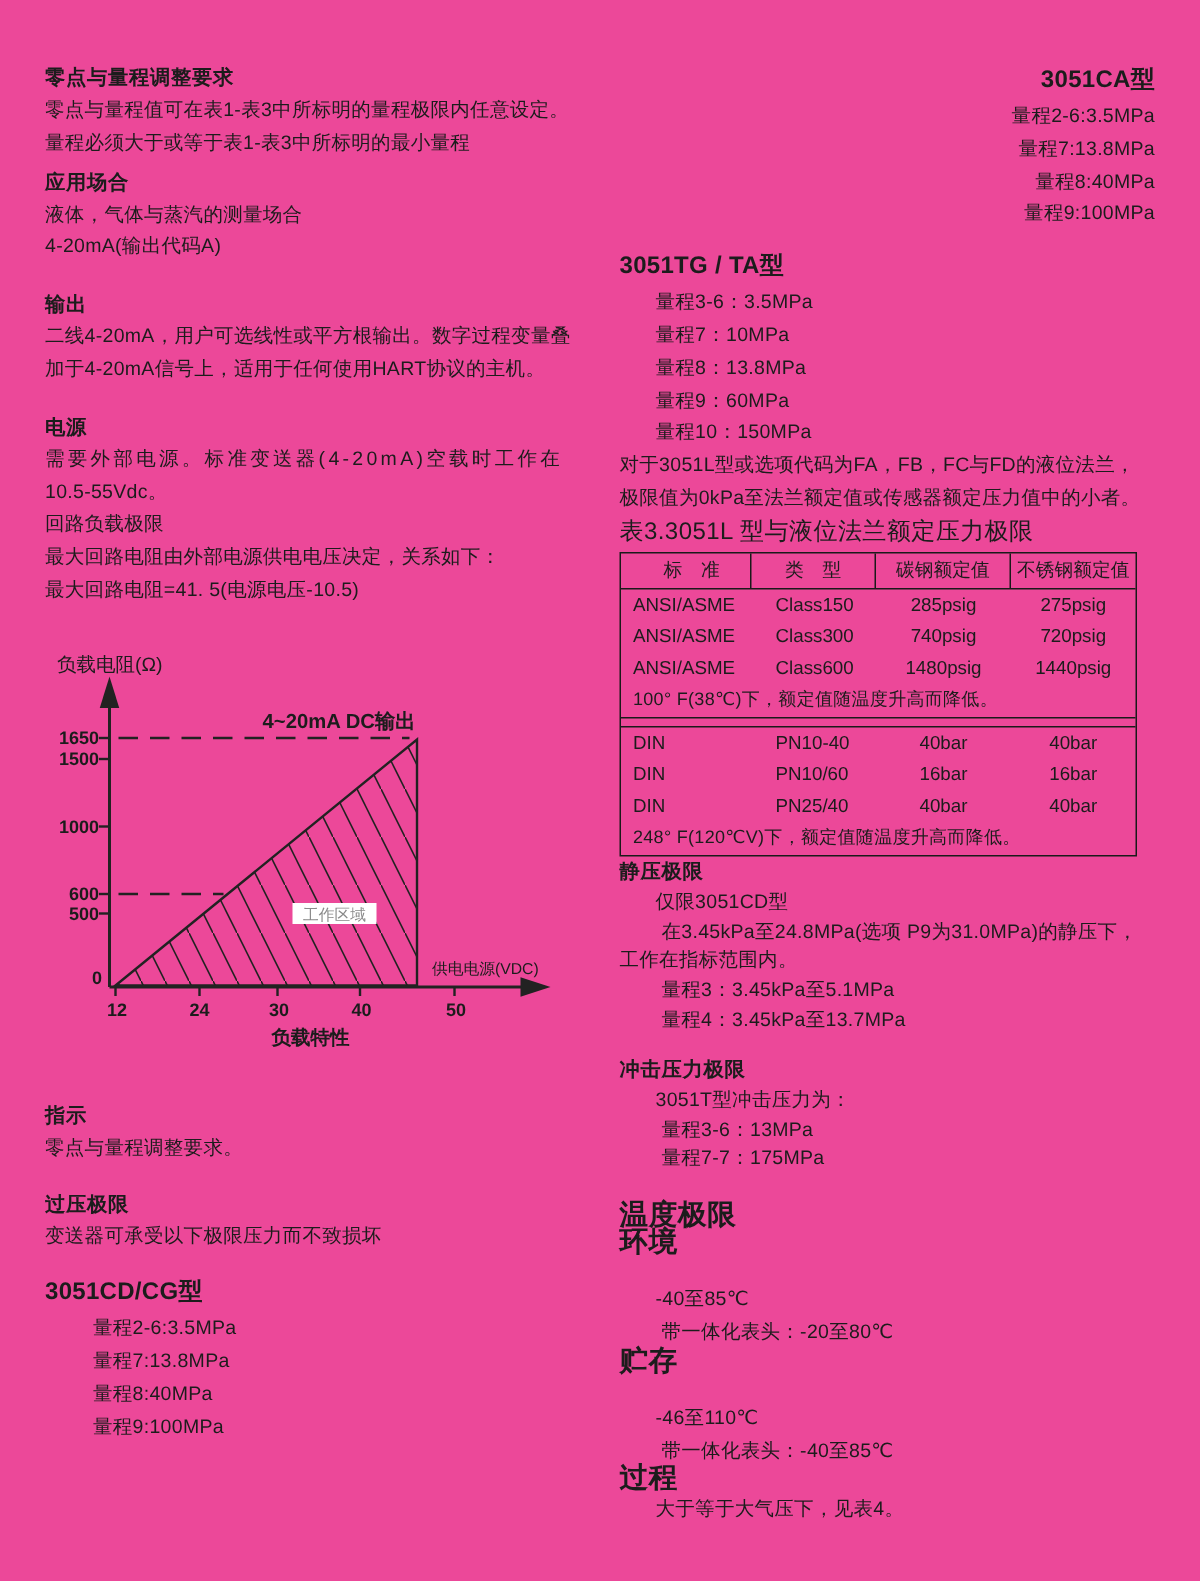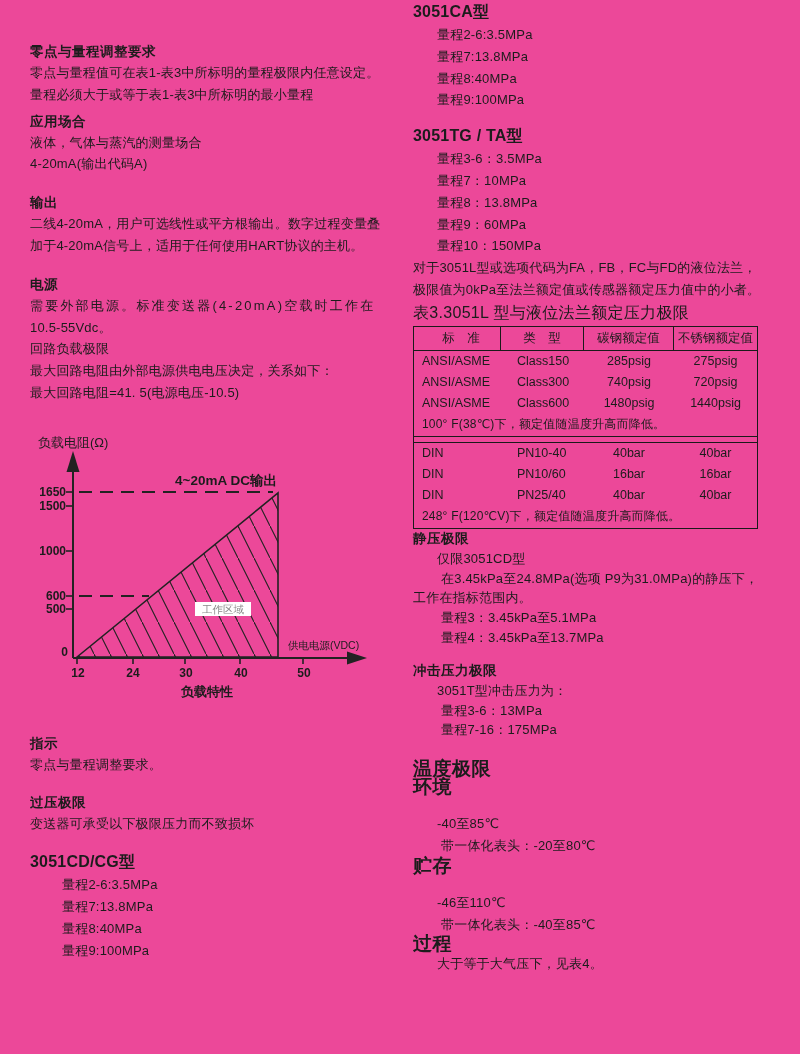--- a/index.html
+++ b/index.html
@@ -134,21 +134,21 @@
       <p class="model-title">3051CD/CG型</p>
       <p class="ln indL">量程2-6:3.5MPa</p>
       <p class="ln indL">量程7:13.8MPa</p>
       <p class="ln indL">量程8:40MPa</p>
       <p class="ln indL">量程9:100MPa</p>
     </div>
   </div>
 
   <div class="col col-right">
 
-    <div style="">
+    <div style="margin-top:42px;text-align:right;">
       <p class="model-title">3051CA型</p>
       <p class="ln ind">量程2-6:3.5MPa</p>
       <p class="ln ind">量程7:13.8MPa</p>
       <p class="ln ind">量程8:40MPa</p>
       <p class="ln ind">量程9:100MPa</p>
     </div>
 
     <div style="margin-top:13px;">
       <p class="model-title">3051TG / TA型</p>
       <p class="ln ind">量程3-6：3.5MPa</p>
@@ -219,21 +219,21 @@
       <p class="ln ind2">在3.45kPa至24.8MPa(选项 P9为31.0MPa)的静压下，</p>
       <p class="ln">工作在指标范围内。</p>
       <p class="ln ind2">量程3：3.45kPa至5.1MPa</p>
       <p class="ln ind2">量程4：3.45kPa至13.7MPa</p>
     </div>
 
     <div class="tight" style="margin-top:13px;">
       <p class="sec-title">冲击压力极限</p>
       <p class="ln ind">3051T型冲击压力为：</p>
       <p class="ln ind2">量程3-6：13MPa</p>
-      <p class="ln ind2">量程7-16：175MPa</p>
+      <p class="ln ind2">量程7-7：175MPa</p>
     </div>
 
     <div style="margin-top:20px;">
       <p class="temp-sub">温度极限</p>
       <p class="temp-sub">环境</p>
       <p class="ln ind" style="margin-top:17px;">-40至85℃</p>
       <p class="ln ind2">带一体化表头：-20至80℃</p>
       <p class="temp-sub">贮存</p>
       <p class="ln ind" style="margin-top:17px;">-46至110℃</p>
       <p class="ln ind2">带一体化表头：-40至85℃</p>

